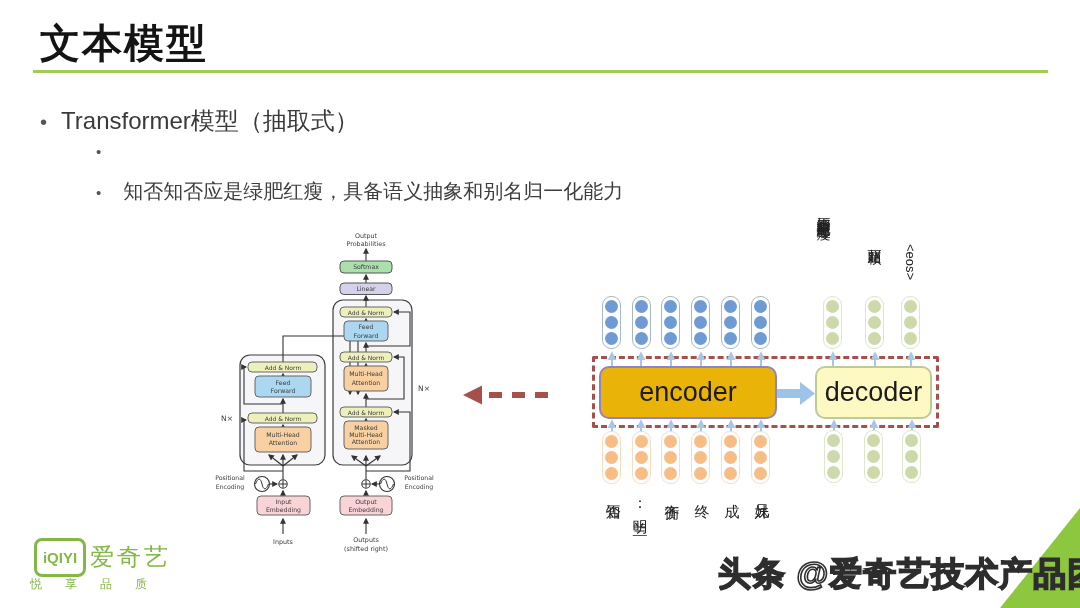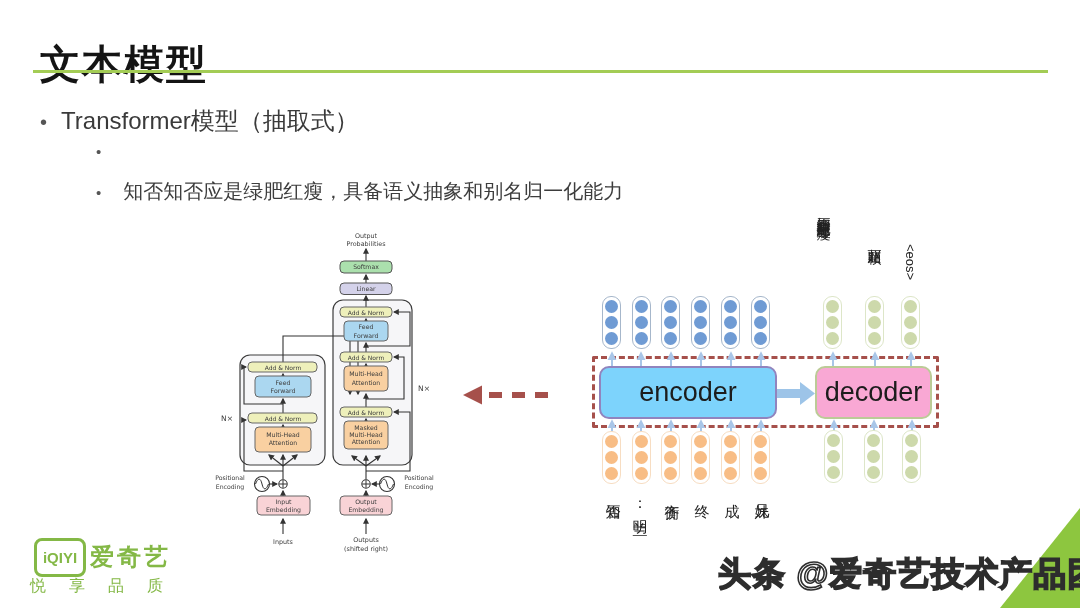--- a/index.html
+++ b/index.html
@@ -1,55 +1,55 @@
 <!DOCTYPE html>
 <html><head>
 <meta charset="utf-8">
 <style>
   html,body{margin:0;padding:0;background:#888;}
   #slide{position:relative;width:1080px;height:608px;background:#ffffff;overflow:hidden;
          font-family:"Liberation Sans","DejaVu Sans",sans-serif;}
   .abs{position:absolute;}
 
   
-  #title{left:40px;top:16px;font-size:40px;font-weight:900;color:#141414;letter-spacing:2px;margin-top:21px;}
+  #title{left:40px;top:16px;font-size:40px;font-weight:900;color:#141414;letter-spacing:2px;}
   #title-rule{left:33px;top:70px;width:1015px;height:3px;background:#a3cc55;}
 
   
   .b1{left:40px;top:105px;font-size:24px;color:#3a3a3a;display:flex;gap:14px;align-items:baseline;}
   .b1 .dot{font-size:20px;color:#555;}
   .b2{left:96px;font-size:20px;color:#3d3d3d;display:flex;gap:22px;align-items:baseline;}
   .b2 .dot{font-size:15px;color:#555;}
   #b2a{top:143px;} #b2b{top:178px;}
 
   
   #dashed-box{left:592px;top:356px;width:341px;height:66px;border:3px dashed #a6504b;border-radius:2px;z-index:1;}
   .endec{z-index:3;display:flex;align-items:center;justify-content:center;
          font-size:27px;color:#1c1c1c;border-radius:10px;}
-  #enc-box{left:599px;top:366px;width:174px;height:49px;background:#7dd3fc;border:2px solid #9184be;}
-  #dec-box{left:815px;top:366px;width:113px;height:49px;background:#f9a8d4;border:2px solid #bccb97;}
+  #enc-box{left:599px;top:366px;width:174px;height:49px;background:#eab308;border:2px solid #9184be;}
+  #dec-box{left:815px;top:366px;width:113px;height:49px;background:#fef9c3;border:2px solid #bccb97;}
   #s2s-arrows{left:460px;top:190px;z-index:2;}
 
   .tokcol{width:17px;height:51px;border-radius:9px;background:#fff;display:flex;flex-direction:column;
           align-items:center;justify-content:space-evenly;z-index:2;}
   .tok-blue{border:1.5px solid #a6b7cb;} .tok-blue i{width:13px;height:13px;border-radius:50%;background:#6f9bd4;}
   .tok-orange{border:1.5px solid #f7ddc2;} .tok-orange i{width:13px;height:13px;border-radius:50%;background:#f8bd85;}
   .tok-green{border:1.5px solid #dde6c8;} .tok-green i{width:13px;height:13px;border-radius:50%;background:#cdd9ab;}
 
   .vlabel{writing-mode:vertical-rl;text-orientation:mixed;color:#222;line-height:17px;
           font-size:15px;letter-spacing:1px;}
   .in-label{top:492px;width:20px;height:70px;}
   .out-label{font-size:14px;line-height:15px;}
   #eos-label{font-size:13px;letter-spacing:0;}
 
   
   #logo-box{left:34px;top:538px;width:46px;height:33px;border:3px solid #84b846;border-radius:8px;
             display:flex;align-items:center;justify-content:center;color:#84b846;font-weight:800;font-size:15px;letter-spacing:0;}
-  #logo-cn{left:90px;top:541px;font-size:24px;font-weight:700;color:#84b846;letter-spacing:3px;}
-  #logo-tag{left:30px;top:576px;font-size:16px;color:#84b846;letter-spacing:23px;}
+  #logo-cn{left:90px;top:541px;font-size:24px;font-weight:400;color:#84b846;letter-spacing:3px;}
+  #logo-tag{left:30px;top:576px;font-size:12px;color:#84b846;letter-spacing:23px;}
   #watermark{left:718px;top:552px;font-size:33px;font-weight:700;color:#ffffff;z-index:6;
              -webkit-text-stroke:1.6px #2d2d2d;letter-spacing:1px;white-space:nowrap;}
   #corner-tri{right:0;bottom:0;width:0;height:0;z-index:5;
               border-left:80px solid transparent;border-bottom:100px solid #8dc63f;}
 
   svg text{font-family:"DejaVu Sans","Liberation Sans",sans-serif;fill:#3c3c3c;}
 </style>
 </head>
 <body>
 

